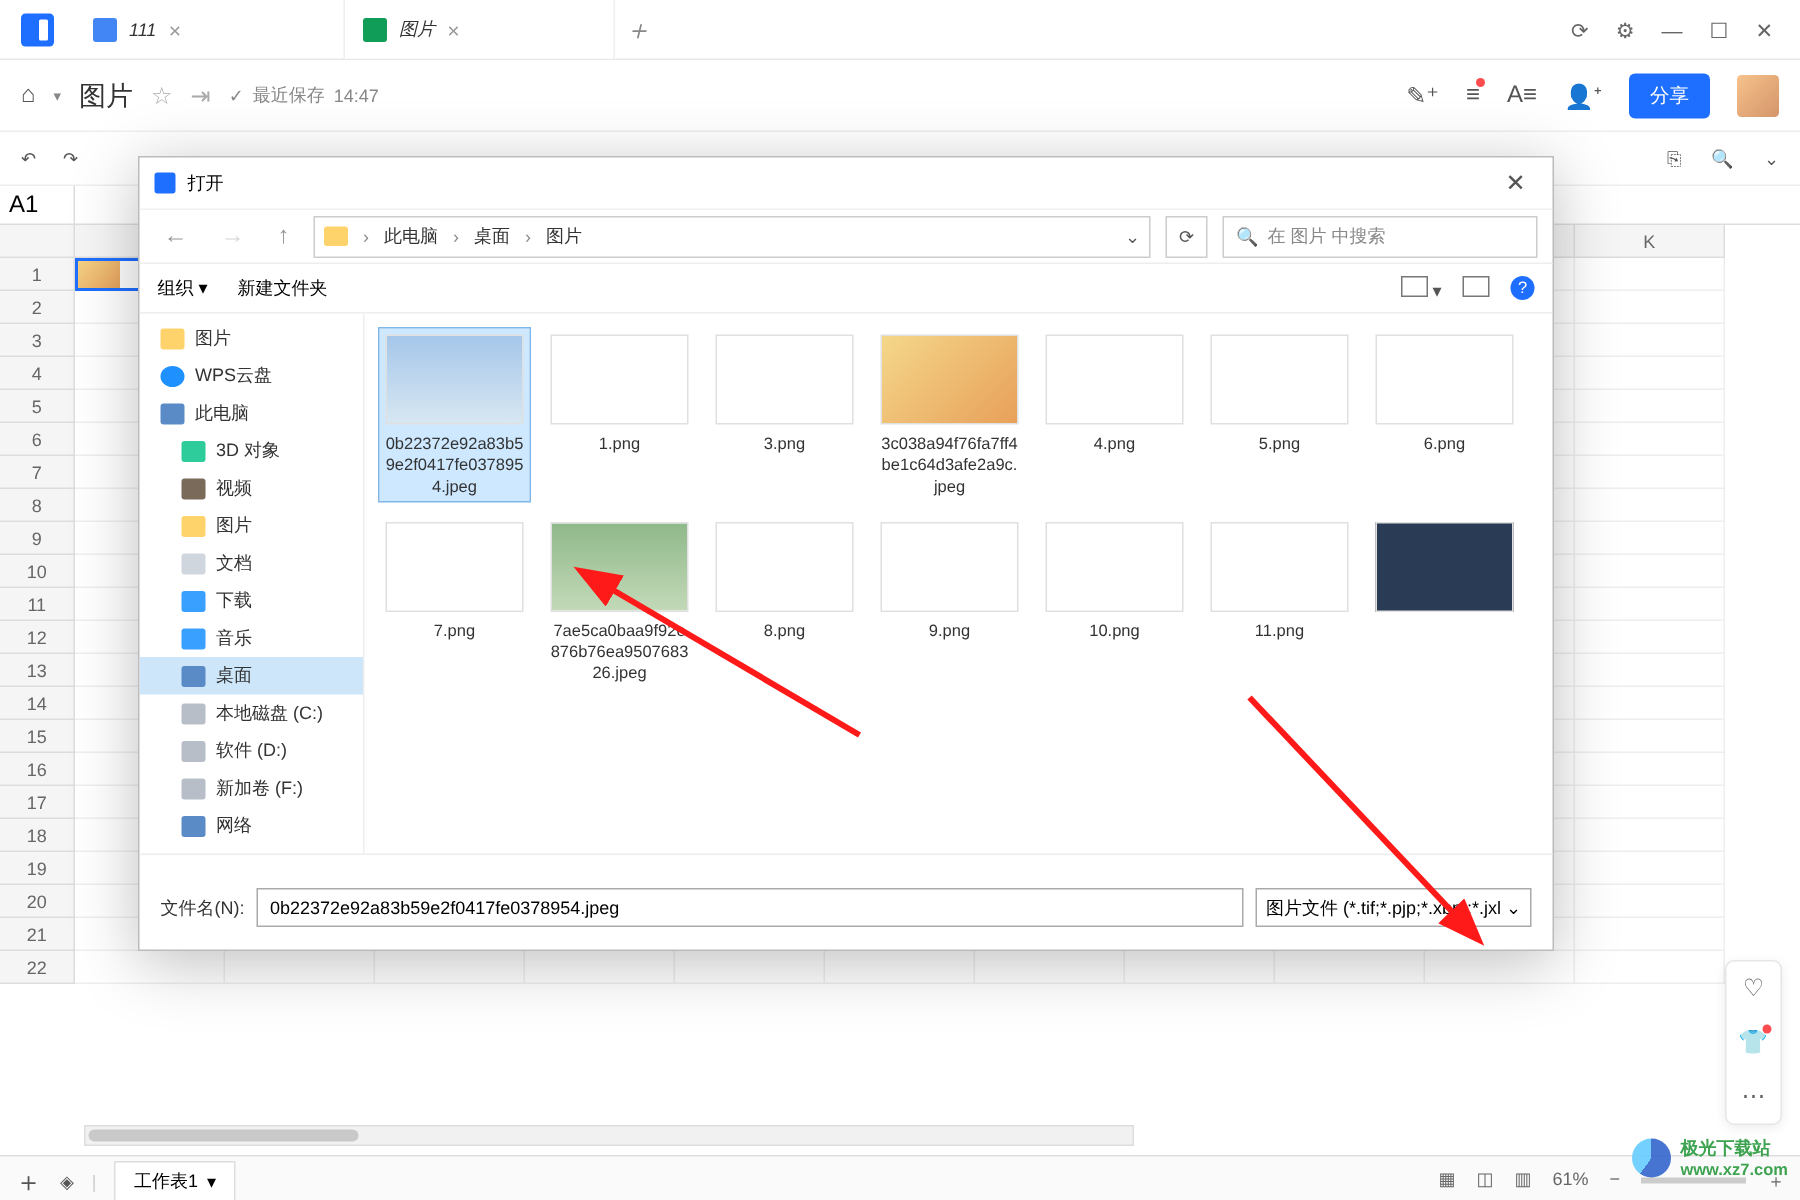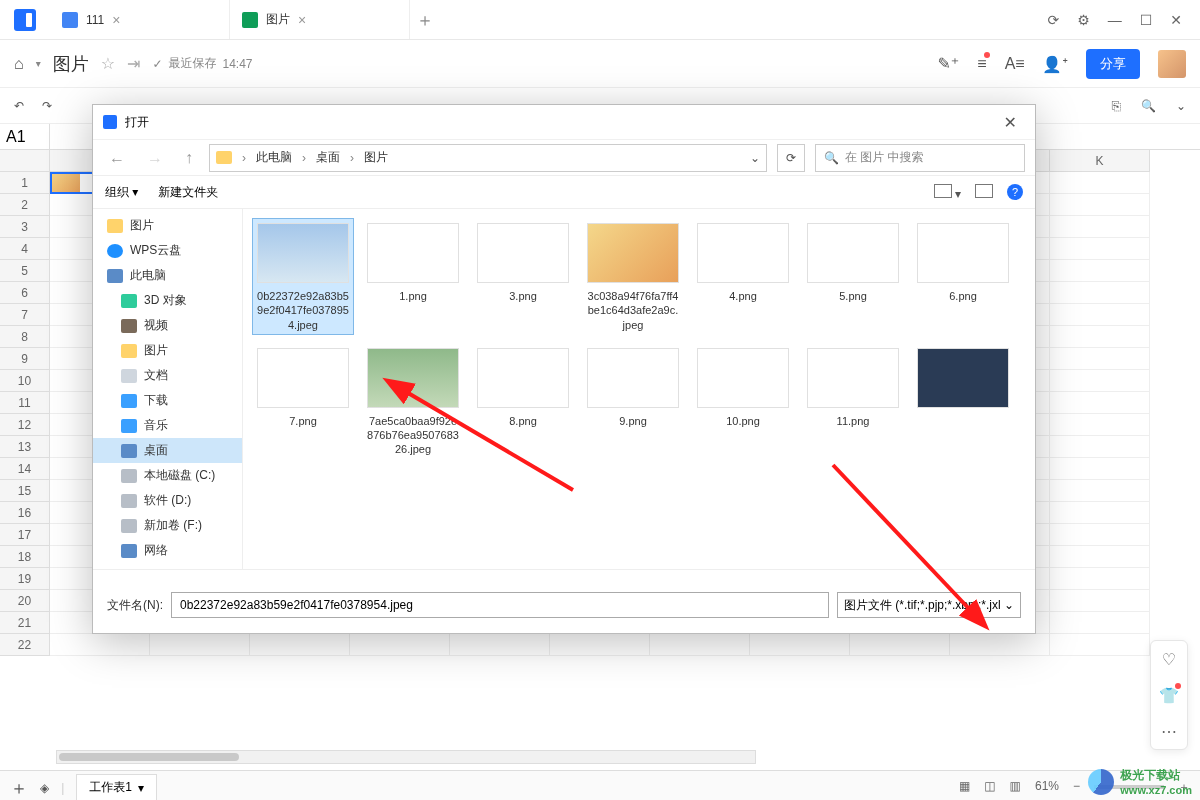--- a/index.html
+++ b/index.html
@@ -2,21 +2,21 @@
 <html><head>
 <meta charset="utf-8">
 <style>
 *{margin:0;padding:0;box-sizing:border-box;font-family:"Microsoft YaHei",Arial,sans-serif;font-size:12px;}
 body{width:1200px;height:800px;background:#fff;overflow:hidden;position:relative;}
 
 .titlebar{height:40px;background:#fff;display:flex;align-items:center;border-bottom:1px solid #e8e8e8;}
 .app-logo{width:50px;display:flex;justify-content:center;}
 .app-logo-box{width:22px;height:22px;background:#1e6fff;border-radius:3px;position:relative;}
 .app-logo-box::after{content:"";position:absolute;right:4px;top:4px;width:6px;height:14px;background:#fff;border-radius:1px;}
-.tabs{display:flex;height:100%;}
+.tabs{display:flex;height:100%;font-style:italic;}
 .tab{display:flex;align-items:center;padding:0 12px;gap:8px;min-width:180px;border-right:1px solid #eee;position:relative;}
 .tab.active{background:#fff;}
 .tab-ico{width:16px;height:16px;border-radius:2px;}
 .doc-ico{background:#4285f4;}
 .sheet-ico{background:#0f9d58;}
 .tab-lbl{color:#333;}
 .tab-close{color:#999;font-size:14px;}
 .newtab{width:30px;display:flex;justify-content:center;align-items:center;color:#888;font-size:18px;}
 .titlebar-right{margin-left:auto;display:flex;gap:18px;padding-right:18px;color:#666;}
 .wc-icon{font-size:14px;cursor:pointer;}
@@ -101,21 +101,21 @@
 .fn-label{color:#333;}
 .fn-input{flex:1;height:26px;border:1px solid #aaa;padding:0 8px;}
 .fn-filter{width:184px;height:26px;border:1px solid #aaa;padding:0 6px;display:flex;align-items:center;justify-content:space-between;}
 .btn-row{display:flex;justify-content:flex-end;gap:10px;}
 .btn{width:86px;height:26px;border:1px solid #aaa;background:#f4f4f4;display:flex;align-items:center;justify-content:center;}
 .btn.primary{border:2px solid #0a64c2;background:#eaf3fc;}
 
 .arrow{position:absolute;pointer-events:none;}
 .arrow svg{overflow:visible;}
 
-.watermark{position:absolute;right:8px;bottom:4px;display:flex;align-items:center;gap:6px;color:#2a9a3e;font-size:15px;font-weight:bold;opacity:.9;margin-top:18px;}
+.watermark{position:absolute;right:8px;bottom:14px;display:flex;align-items:center;gap:6px;color:#2a9a3e;font-size:15px;font-weight:bold;opacity:.9;margin-top:18px;}
 .wm-logo{width:26px;height:26px;border-radius:50%;background:conic-gradient(#36c 0 60%,#6cf 0);}
 .hscroll{position:absolute;left:56px;bottom:36px;height:14px;width:700px;background:#f1f1f1;border:1px solid #ddd;}
 .hscroll::after{content:"";position:absolute;left:2px;top:2px;height:8px;width:180px;background:#c9c9c9;border-radius:4px;}
 </style>
 </head>
 <body>
 
 <div class="titlebar">
   <div class="app-logo">
       <div class="app-logo-box"></div>

